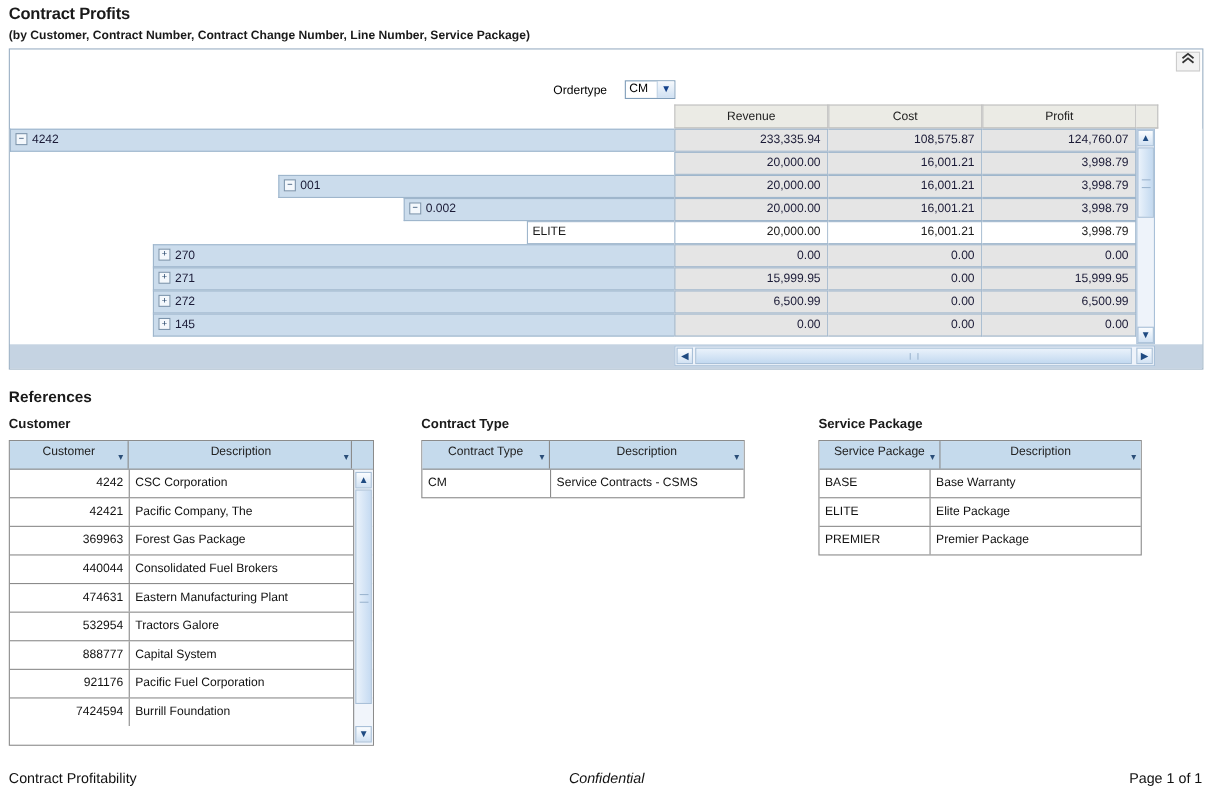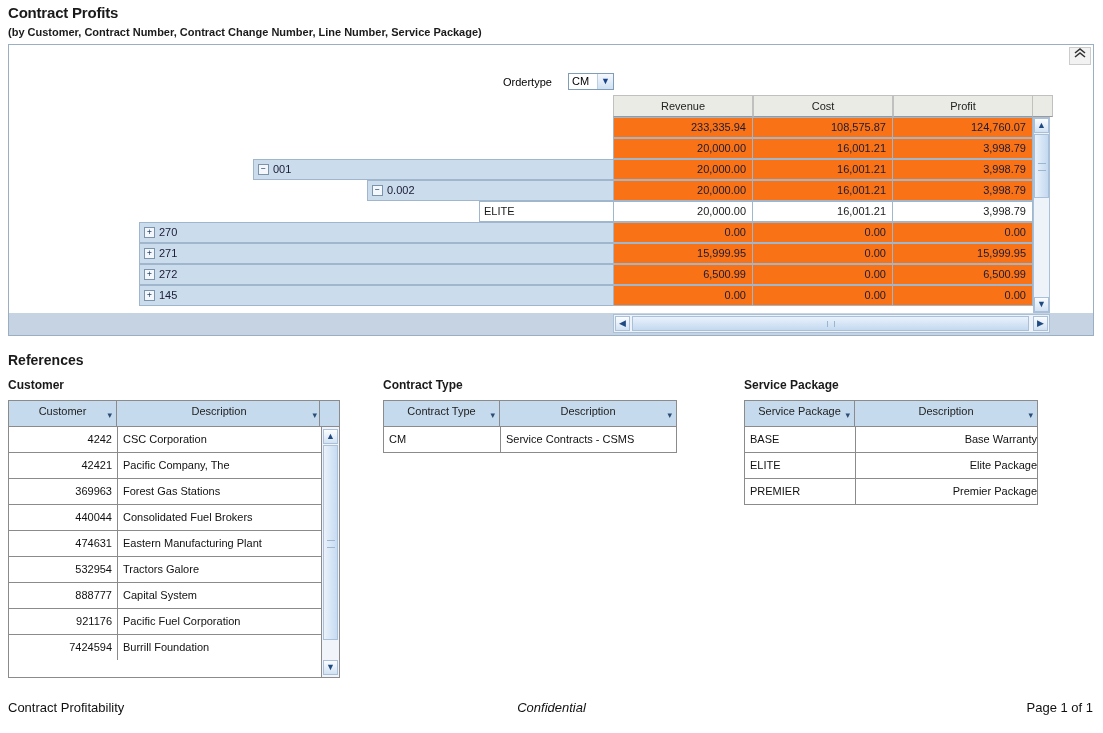--- a/index.html
+++ b/index.html
@@ -172,21 +172,21 @@
   }
   .cell-label.leaf {
     background: #ffffff;
     color: #1a1a1a;
   }
   .num {
     position: absolute;
     top: 0;
     width: 140px;
     height: 21px;
-    background: #f97316;
+    background: #e5e5e5;
     border: 1px solid #9fb6cc;
     border-left: none;
     box-sizing: border-box;
     text-align: right;
     padding-right: 6px;
     line-height: 19px;
     font-size: 11px;
     color: #1a1a36;
   }
   .num.leaf { background: #ffffff; color: #1a1a1a; }
@@ -446,21 +446,21 @@
   #ref-contracttype .hc.c0 { left: 0; width: 116px; border-right: 1px solid #8b8b8b; }
   #ref-contracttype .hc.c1 { left: 116px; width: 176px; }
   #ref-contracttype .rc.code { left: 0; width: 116px; text-align: left; padding-left: 5px; }
   #ref-contracttype .rc.desc { left: 116px; width: 176px; }
 
   
   #ref-servicepackage { left: 744px; top: 400px; width: 294px; height: 105px; }
   #ref-servicepackage .hc.c0 { left: 0; width: 110px; border-right: 1px solid #8b8b8b; }
   #ref-servicepackage .hc.c1 { left: 110px; width: 182px; }
   #ref-servicepackage .rc.code { left: 0; width: 110px; text-align: left; padding-left: 5px; }
-  #ref-servicepackage .rc.desc { left: 110px; width: 182px; text-align: right; }
+  #ref-servicepackage .rc.desc { left: 100px; width: 182px; }
 
   
   .footer {
     position: absolute;
     left: 0;
     top: 700px;
     width: 1103px;
     height: 24px;
     font-size: 13px;
     color: #111;
@@ -496,20 +496,21 @@
 
     <div class="grid-head">
       <div class="hcell rev">Revenue</div>
       <div class="hcell cost">Cost</div>
       <div class="hcell prof">Profit</div>
       <div class="hcell pad"></div>
     </div>
 
     <div class="grid-body" id="grid-body">
         <div class="grid-row" style="top: 0px;">
+          <div class="cell-label" style="left: 0px; width: 604px;"><span class="expander">−</span><span>4242</span></div>
           <div class="num c0">233,335.94</div>
           <div class="num c1">108,575.87</div>
           <div class="num c2">124,760.07</div>
         </div>
         <div class="grid-row" style="top: 21px;">
           <div class="num c0">20,000.00</div>
           <div class="num c1">16,001.21</div>
           <div class="num c2">3,998.79</div>
         </div>
         <div class="grid-row" style="top: 42px;">
@@ -599,21 +600,21 @@
       <div class="rrow">
         <div class="rc code">4242</div>
         <div class="rc desc">CSC Corporation</div>
       </div>
       <div class="rrow">
         <div class="rc code">42421</div>
         <div class="rc desc">Pacific Company, The</div>
       </div>
       <div class="rrow">
         <div class="rc code">369963</div>
-        <div class="rc desc">Forest Gas Stations</div>
+        <div class="rc desc">Forest Gas Package</div>
       </div>
       <div class="rrow">
         <div class="rc code">440044</div>
         <div class="rc desc">Consolidated Fuel Brokers</div>
       </div>
       <div class="rrow">
         <div class="rc code">474631</div>
         <div class="rc desc">Eastern Manufacturing Plant</div>
       </div>
       <div class="rrow">

